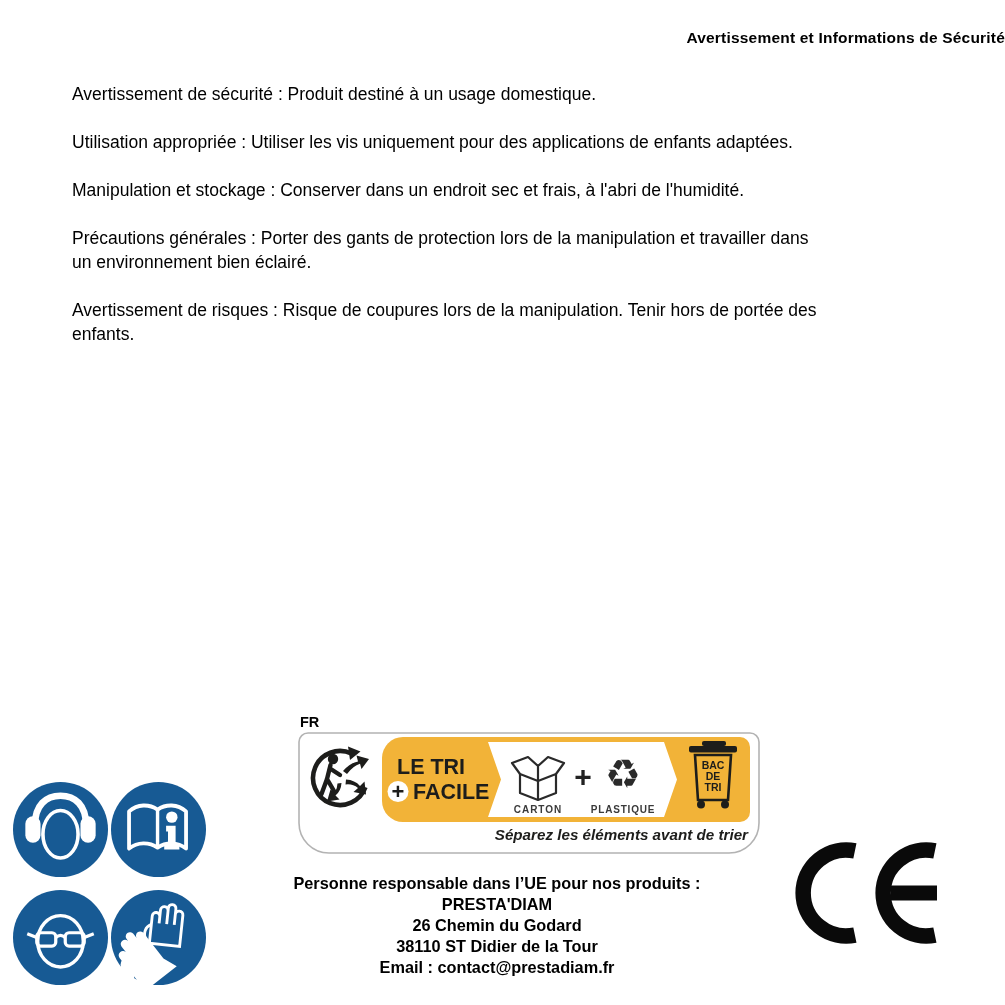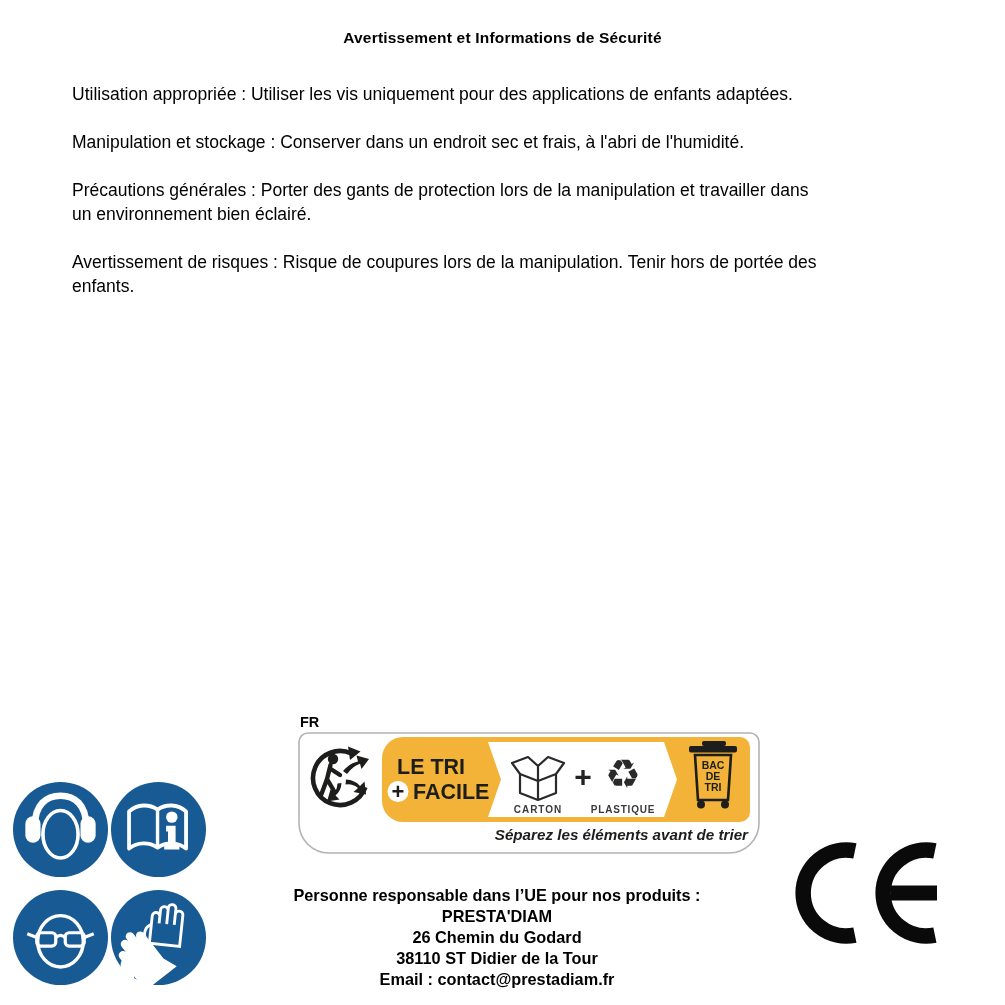--- a/index.html
+++ b/index.html
@@ -1,45 +1,46 @@
 <!DOCTYPE html>
 <html><head>
 <meta charset="utf-8">
 <style>
   html,body{margin:0;padding:0;}
   body{
     width:1005px;height:1005px;position:relative;background:#ffffff;color:#000;
     font-family:"Liberation Sans", sans-serif;overflow:hidden;
   }
   .doc-title{
-    position:absolute;top:29px;left:0;width:100%;text-align:center;
+    position:absolute;top:29px;left:0;width:100%;text-align:right;
     font-size:15.5px;font-weight:bold;letter-spacing:.2px;
   }
   .content{
     position:absolute;top:82px;left:72px;width:900px;
     font-size:17.5px;line-height:24px;
   }
   .content p{margin:0 0 24px 0;white-space:pre-line;}
   .safety-icons{position:absolute;left:13px;top:782px;width:195px;height:205px;}
   .safety-icons svg{position:absolute;}
   .tri-wrap{position:absolute;left:266px;top:712px;padding-left:32px;}
   .fr-code{font-size:14.5px;font-weight:bold;line-height:20px;margin-left:2px;}
   .responsible{
     position:absolute;left:247px;top:873px;width:500px;text-align:center;
-    font-size:16.3px;font-weight:bold;line-height:21px;margin-top:12px;
+    font-size:16.3px;font-weight:bold;line-height:21px;
   }
   .ce{position:absolute;left:795px;top:842px;}
   svg text{font-family:"Liberation Sans", sans-serif;}
 </style>
 </head>
 <body>
 
 <div class="doc-title">Avertissement et Informations de Sécurité</div>
 
 <div class="content">
+  <p>Avertissement de sécurité : Produit destiné à un usage domestique.</p>
   <p>Utilisation appropriée : Utiliser les vis uniquement pour des applications de enfants adaptées.</p>
   <p>Manipulation et stockage : Conserver dans un endroit sec et frais, à l'abri de l'humidité.</p>
   <p>Précautions générales : Porter des gants de protection lors de la manipulation et travailler dans
 un environnement bien éclairé.</p>
   <p>Avertissement de risques : Risque de coupures lors de la manipulation. Tenir hors de portée des
 enfants.</p>
 </div>
 
 <div class="safety-icons">
 

